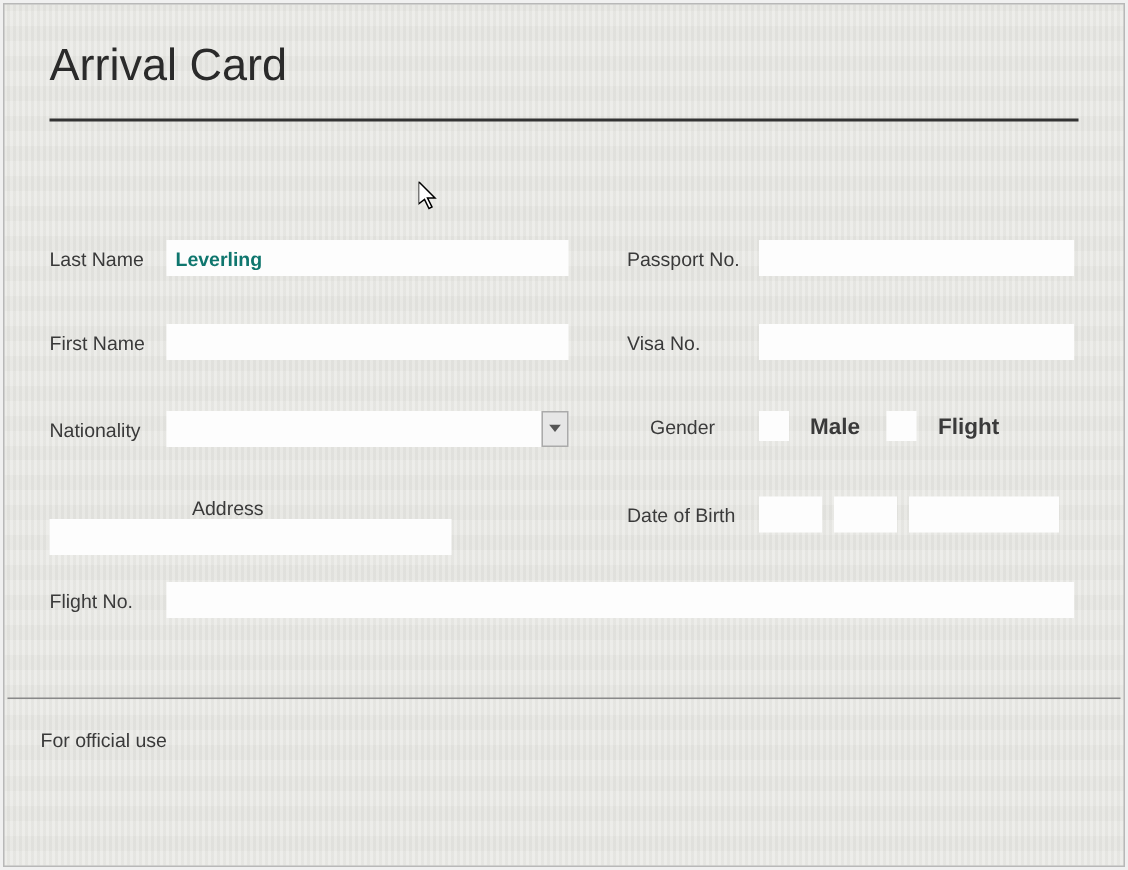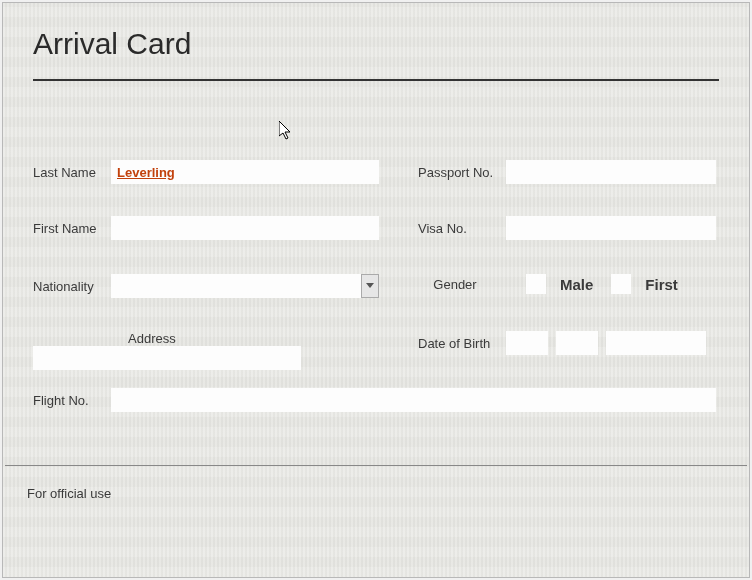--- a/index.html
+++ b/index.html
@@ -48,23 +48,22 @@
     width: 88px;
   }
   .input {
     background: #fdfdfd;
     border: none;
     height: 24px;
     padding: 3px 6px;
     font-size: 13px;
     font-family: inherit;
     outline: none;
-    color: #c2410c;
+    color: #0f766e;
     font-weight: 600;
-    text-decoration: underline;
   }
   .select-wrap {
     position: relative;
     display: inline-block;
   }
   .select-btn {
     position: absolute;
     right: 0;
     top: 0;
     width: 18px;
@@ -145,27 +144,27 @@
     <span class="select-wrap">
       <input class="input" style="width: 268px;" value="">
       <span class="select-btn">
         <svg width="8" height="6" viewBox="0 0 8 6">
             <path d="M0 0 L8 0 L4 5 Z" fill="#555"></path>
           </svg>
       </span>
     </span>
   </div>
 
-  <div class="field" style="left:415px; top:271px;gap:20px;">
+  <div class="field" style="left:415px; top:271px;">
     <span class="label-r" style="width:74px; text-align:center;">Gender</span>
     <div class="gender-row">
       <span class="checkbox" style="margin-left:14px;"></span>
       <span class="gender-label">Male</span>
       <span class="checkbox"></span>
-      <span class="gender-label" style="margin-right:0;">First</span>
+      <span class="gender-label" style="margin-right:0;">Flight</span>
     </div>
   </div>
 
   <div class="field" style="left:30px; top:328px;flex-direction:column;">
     <span class="label">Address</span>
     <input class="input" style="width: 268px;" value="">
   </div>
 
   <div class="field" style="left:415px; top:328px;">
     <span class="label-r">Date of Birth</span>

